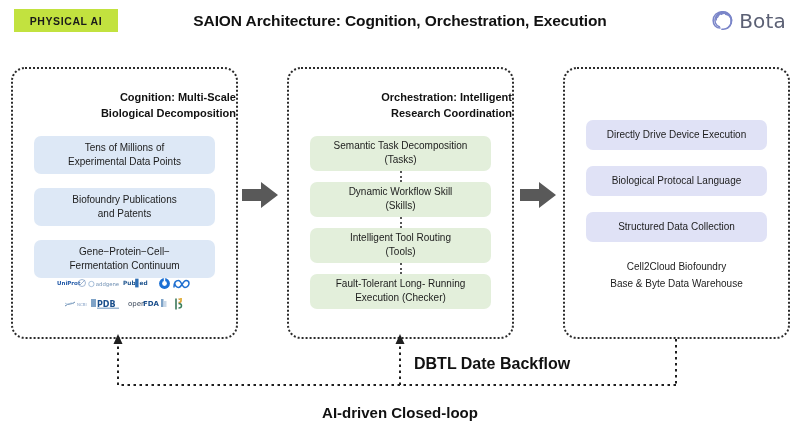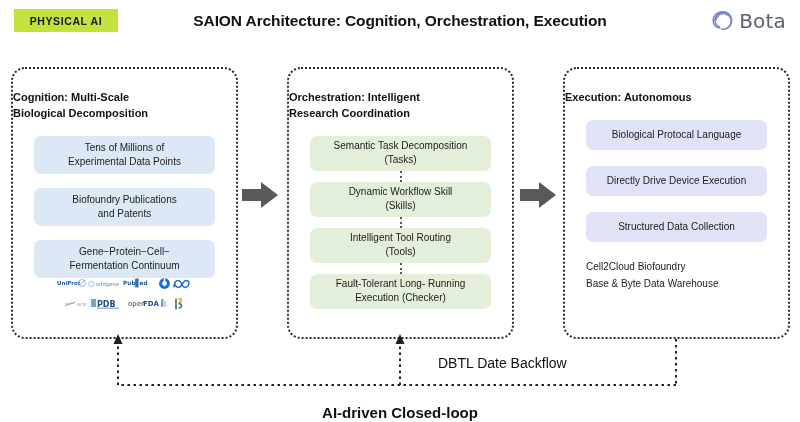--- a/index.html
+++ b/index.html
@@ -44,21 +44,21 @@
     border-radius:14px;
     background:#fff;
     box-sizing:border-box;
   }
   #panel-cognition{left:11px;top:67px;width:227px;height:272px;}
   #panel-orchestration{left:287px;top:67px;width:227px;height:272px;}
   #panel-execution{left:563px;top:67px;width:227px;height:272px;}
 
   .panel-title{
     margin-top:21px;
-    text-align:left;
+    text-align:right;
     font-size:11px;font-weight:bold;line-height:1.45;color:#111;
   }
 
   .cards{margin-top:14px;padding:0 21px;}
 
   .card{
     border-radius:7px;
     text-align:center;
     font-size:10px;line-height:1.42;color:#1c1c1c;
     display:flex;align-items:center;justify-content:center;
@@ -77,34 +77,34 @@
   
   .logo-strip{
     position:absolute;left:0;right:0;bottom:26px;
     display:flex;flex-direction:column;align-items:center;gap:5px;
   }
   .logo-row{display:flex;align-items:center;justify-content:center;gap:1px;height:15px;}
   .mini{height:13px;display:flex;align-items:center;}
   .mini svg{display:block;}
 
   .footnote{
-    text-align:left;font-size:10px;line-height:1.75;color:#1c1c1c;
+    text-align:center;font-size:10px;line-height:1.75;color:#1c1c1c;
     margin-top:9px;
   }
 
   
   .bigarrow{position:absolute;width:40px;height:30px;}
   #arrow-1{left:240px;top:180px;}
   #arrow-2{left:518px;top:180px;}
 
   
   #backflow{position:absolute;left:0;top:330px;width:800px;height:92px;}
   .bf-label{
-    position:absolute;left:438px;top:355px;
-    font-size:14px;font-weight:normal;color:#111;white-space:nowrap;
+    position:absolute;left:414px;top:355px;
+    font-size:16px;font-weight:bold;color:#111;white-space:nowrap;
   }
   .bf-caption{
     position:absolute;left:0;top:387px;width:800px;
     text-align:center;font-size:15px;font-weight:bold;line-height:1.45;color:#111;margin-top:15px;
   }
 </style>
 </head>
 <body>
 
 <div id="stage">
@@ -247,28 +247,28 @@
   </div>
 
   <div class="bigarrow" id="arrow-2">
     <svg width="40" height="30" viewBox="0 0 40 30">
       <path d="M2 9 L21 9 L21 2 L38 15 L21 28 L21 21 L2 21 Z" fill="#595959"></path>
     </svg>
   </div>
 
   <div class="panel" id="panel-execution">
     <div class="panel-title">
-      <span>Execution: Autonomous</span><br>
+      <br>
     </div>
     <div class="cards">
       <div class="card purple">
+        <span>Directly Drive Device Execution</span>
+      </div>
+      <div class="card purple">
         <span>Biological Protocal Language</span>
-      </div>
-      <div class="card purple">
-        <span>Directly Drive Device Execution</span>
       </div>
       <div class="card purple">
         <span>Structured Data Collection</span>
       </div>
       <div class="footnote">
         <span>Cell2Cloud Biofoundry</span><br>
         <span>Base &amp; Byte Data Warehouse</span>
       </div>
     </div>
   </div>

